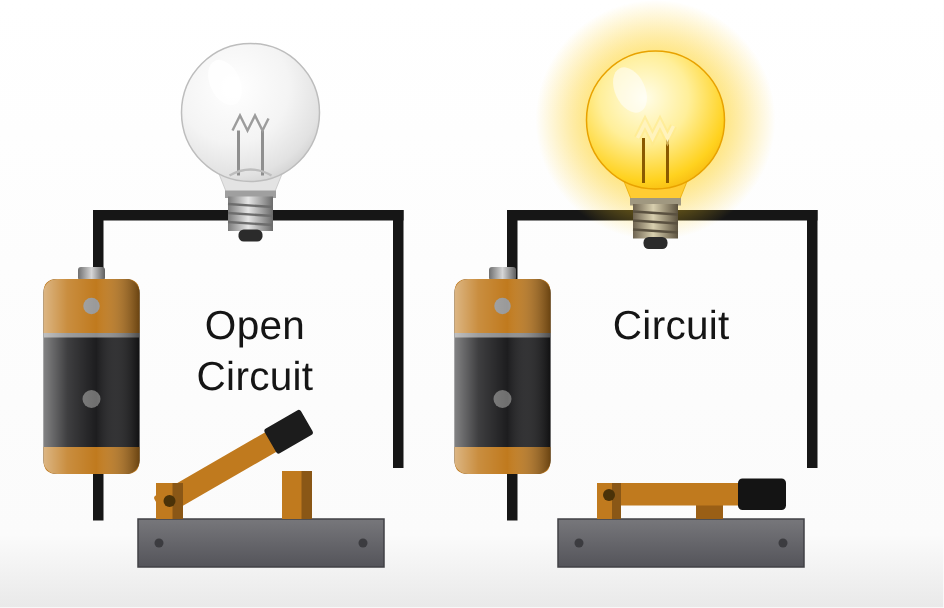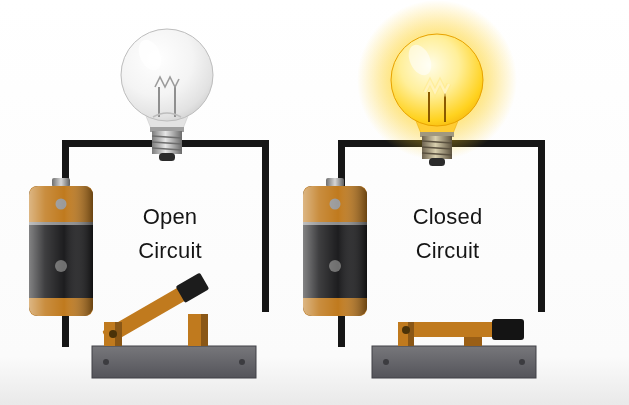--- a/index.html
+++ b/index.html
@@ -11,21 +11,21 @@
   }
   .stage {
     position: absolute; inset: 0;
     background: linear-gradient(180deg, #ffffff 0%, #fbfbfb 88%, #e9e9e9 100%);
   }
   .wire { position: absolute; background: var(--wire, #161616); }
   .abs { position: absolute; }
   .label {
     position: absolute;
     color: var(--text, #151515);
-    font-size: 22px; line-height: 34px;
+    font-size: 27px; line-height: 34px;
     text-align: center; letter-spacing: 0.2px;
   }
 </style>
 </head>
 <body>
 
 <div class="stage">
 
   <section>
 
@@ -154,21 +154,20 @@
       <rect x="3" y="8" width="64" height="130" rx="9" fill="var(--battery-black,#1d1d1f)"></rect>
       <path d="M3 17 Q3 8 12 8 L58 8 Q67 8 67 17 L67 44 L3 44 Z" fill="var(--battery-orange,#c07a1e)"></path>
       <path d="M3 120 L67 120 L67 129 Q67 138 58 138 L12 138 Q3 138 3 129 Z" fill="var(--battery-orange,#c07a1e)"></path>
       <rect x="3" y="44" width="64" height="3" fill="#8d8d8d"></rect>
       <circle cx="35" cy="26" r="5.5" fill="#9a9a9a"></circle>
       <circle cx="35" cy="88" r="6" fill="#6f6f6f"></circle>
       <rect x="3" y="8" width="64" height="130" rx="9" fill="url(#batShine)"></rect>
     </svg>
 
     <div class="label" style="left:380px; top:200px; width:135px;">
-      <div>Closed</div>
       <div>Circuit</div>
     </div>
 
     <svg class="abs" style="left:368px; top:270px;" width="175" height="112" viewBox="0 0 175 112">
       <defs>
         <linearGradient id="swBase2" x1="0" y1="0" x2="0" y2="1">
           <stop offset="0" stop-color="#77777b"></stop>
           <stop offset="1" stop-color="#54545a"></stop>
         </linearGradient>
       </defs>

